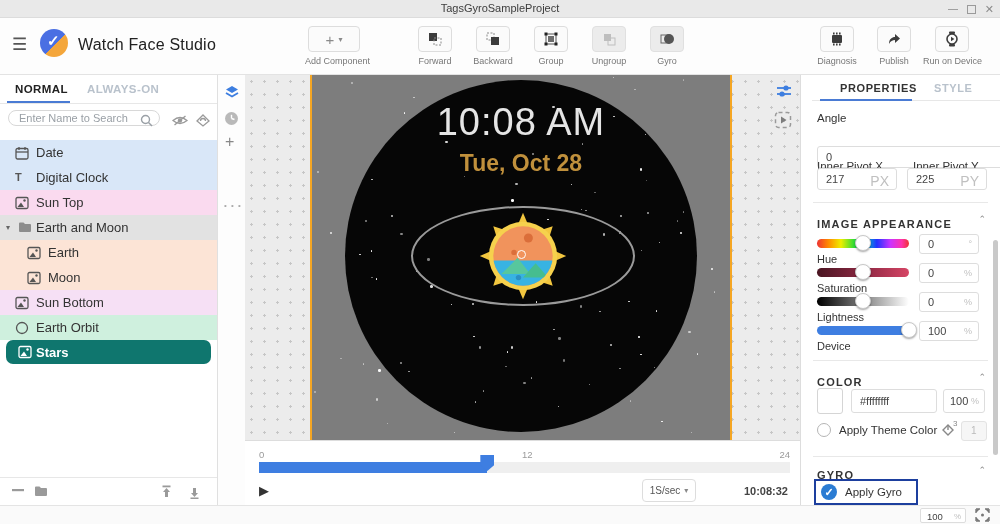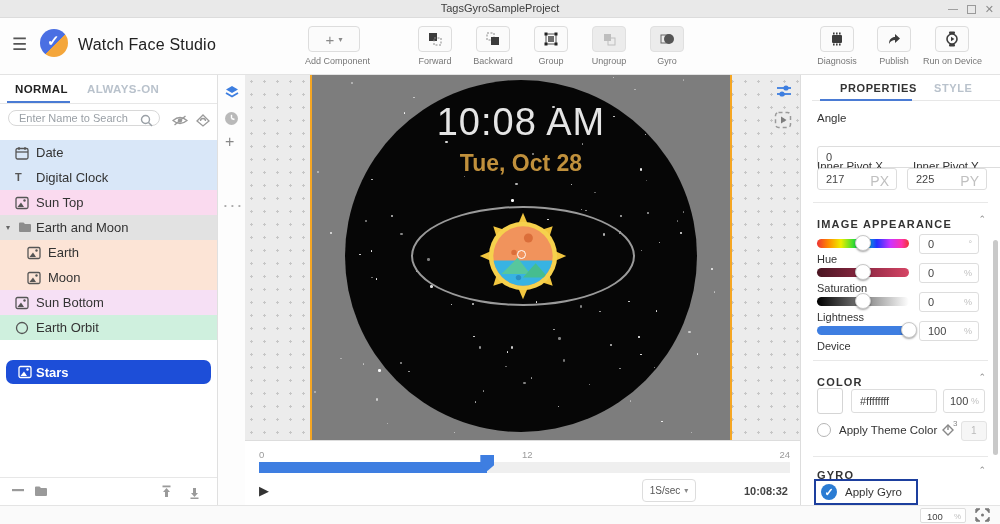--- a/index.html
+++ b/index.html
@@ -352,21 +352,21 @@
       <span class="rlbl">Sun Bottom</span>
     </div>
     <div class="row" style="background: rgb(207, 240, 222);">
       <span class="ric">
           <svg width="14" height="14">
             <circle cx="7" cy="7" r="5.5" fill="none" stroke="#555" stroke-width="1.3"></circle>
           </svg>
         </span>
       <span class="rlbl">Earth Orbit</span>
     </div>
-    <div class="row sel" style="background: #1d4ed8; margin-top: 20px;">
+    <div class="row sel" style="background: #0f766e;">
       <span class="ric">
           <svg width="14" height="14">
             <rect x="1" y="1.5" width="12" height="11" rx="1.5" fill="none" stroke="#fff" stroke-width="1.3"></rect>
             <circle cx="9.5" cy="4.5" r="1.2" fill="#fff"></circle>
             <path d="M2.5 11 L6 6.5 L9 11 Z" fill="#fff"></path>
           </svg>
         </span>
       <span class="rlbl">Stars</span>
     </div>
   </div>

